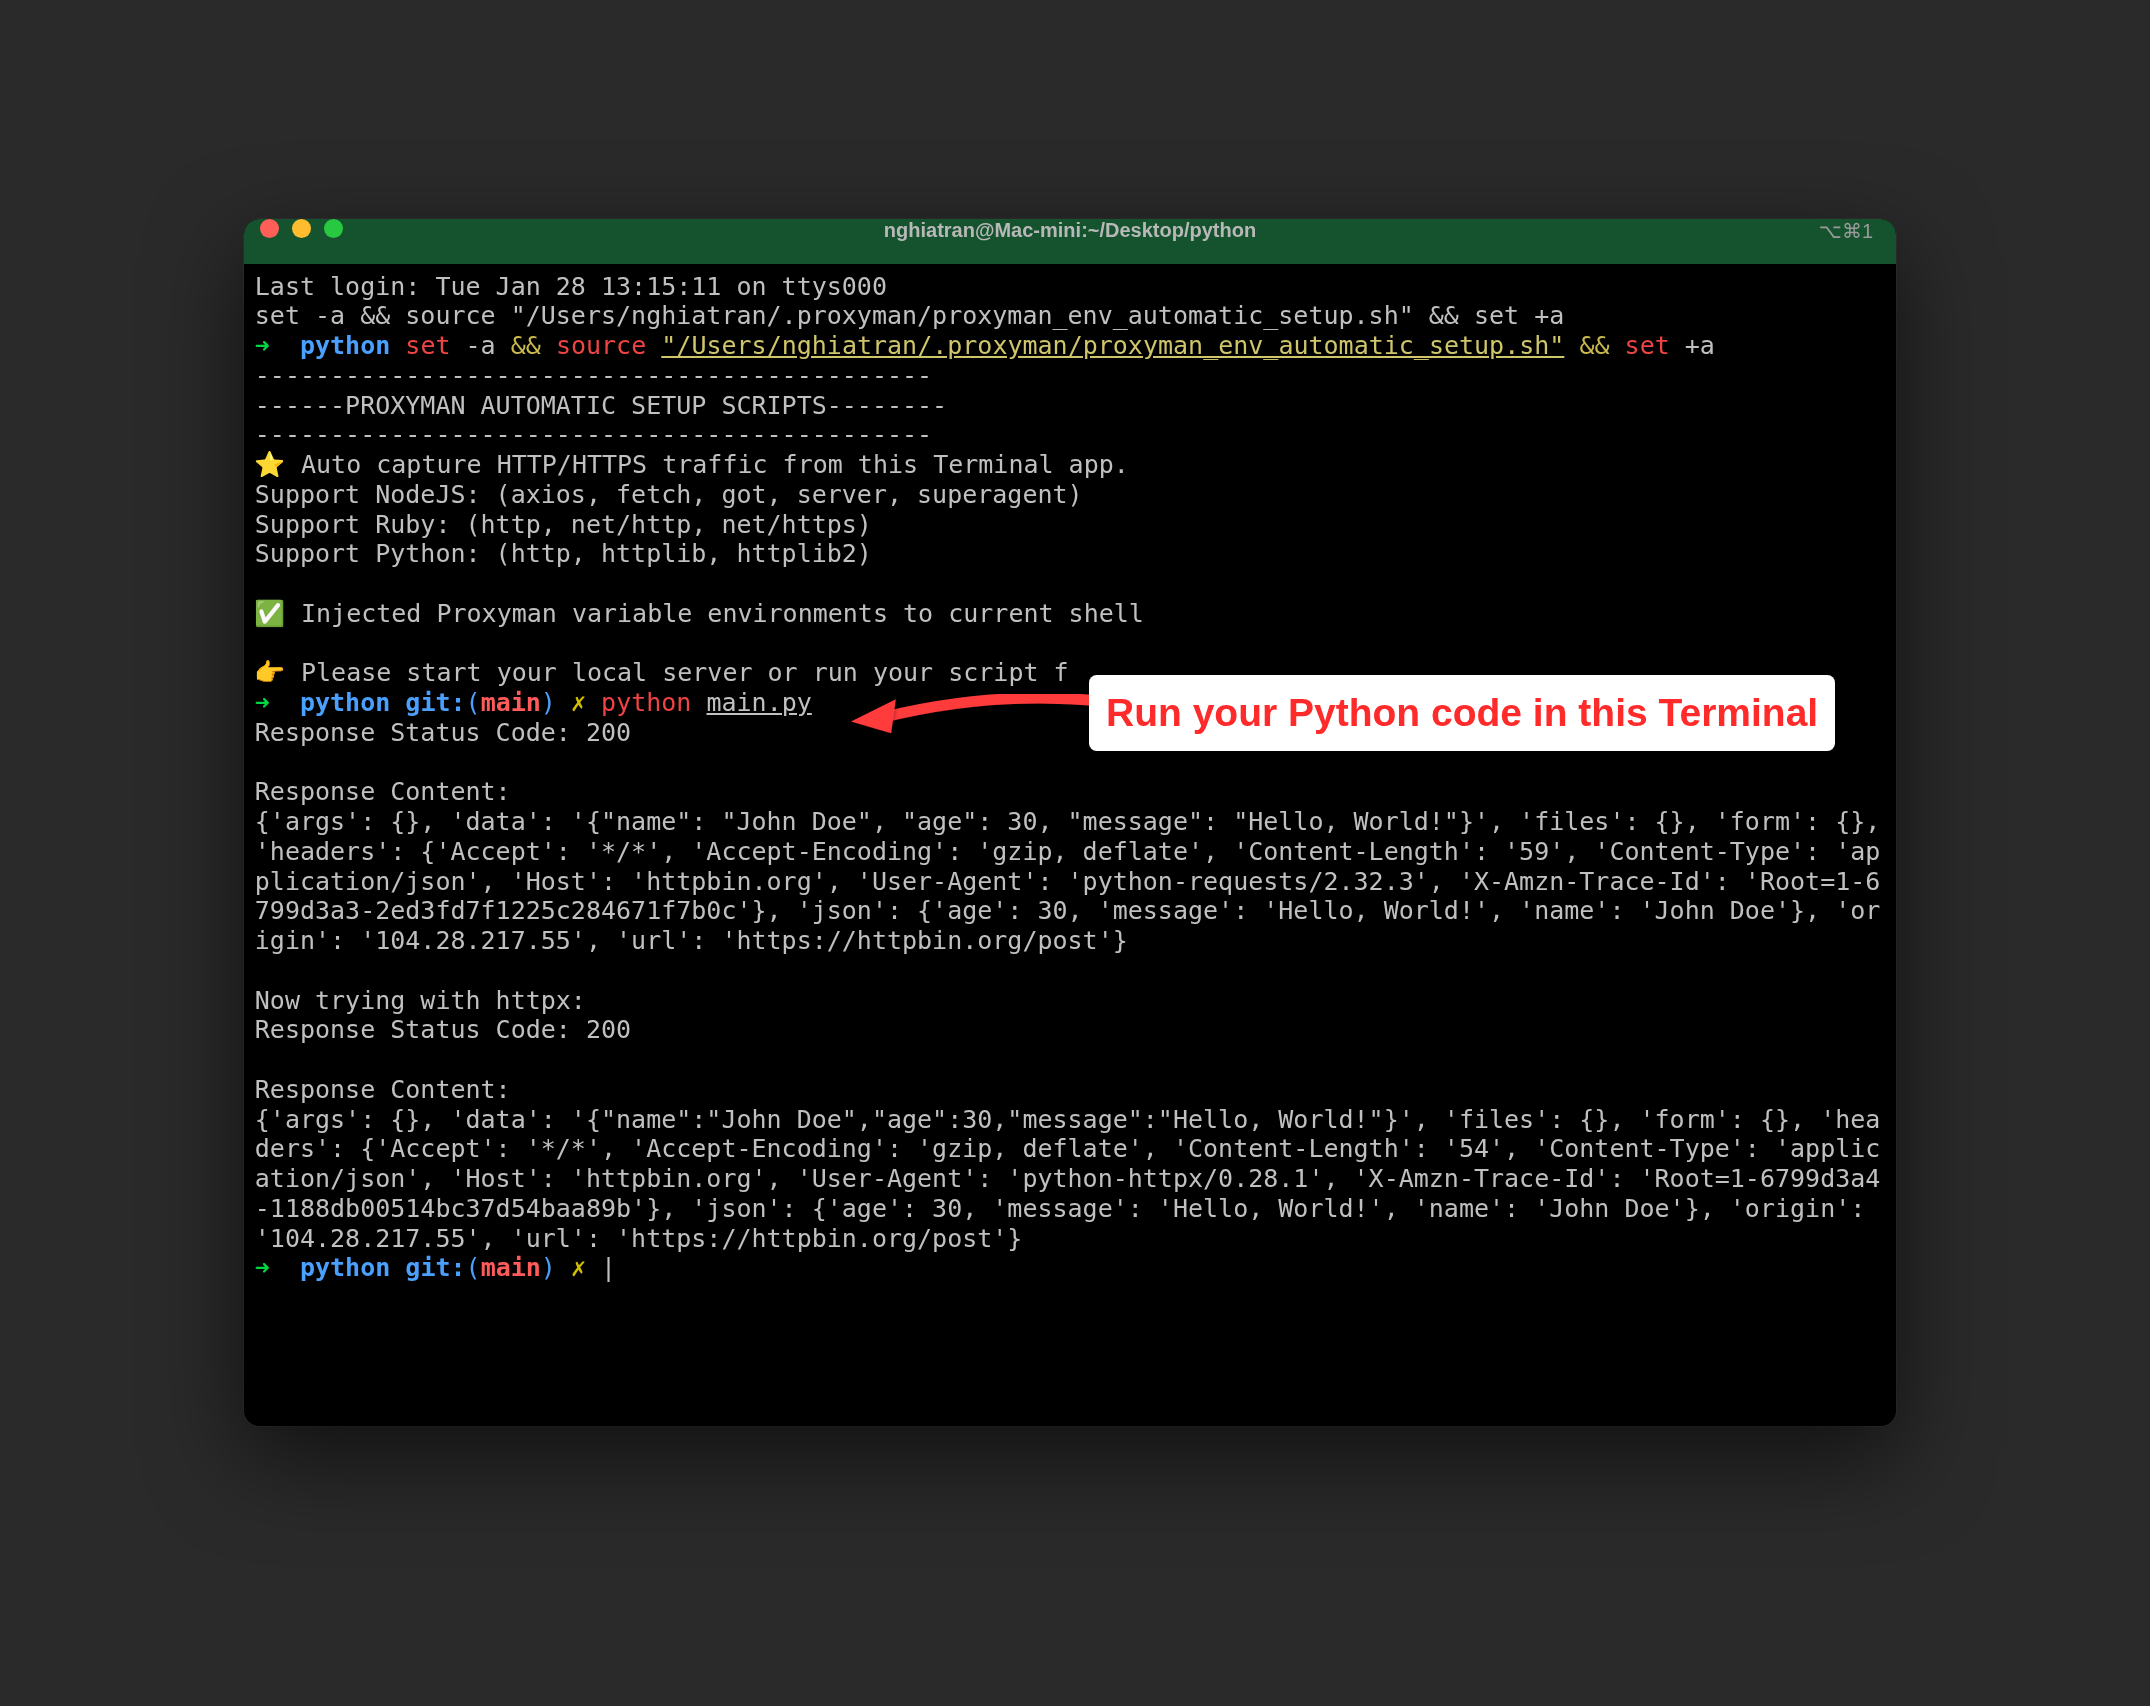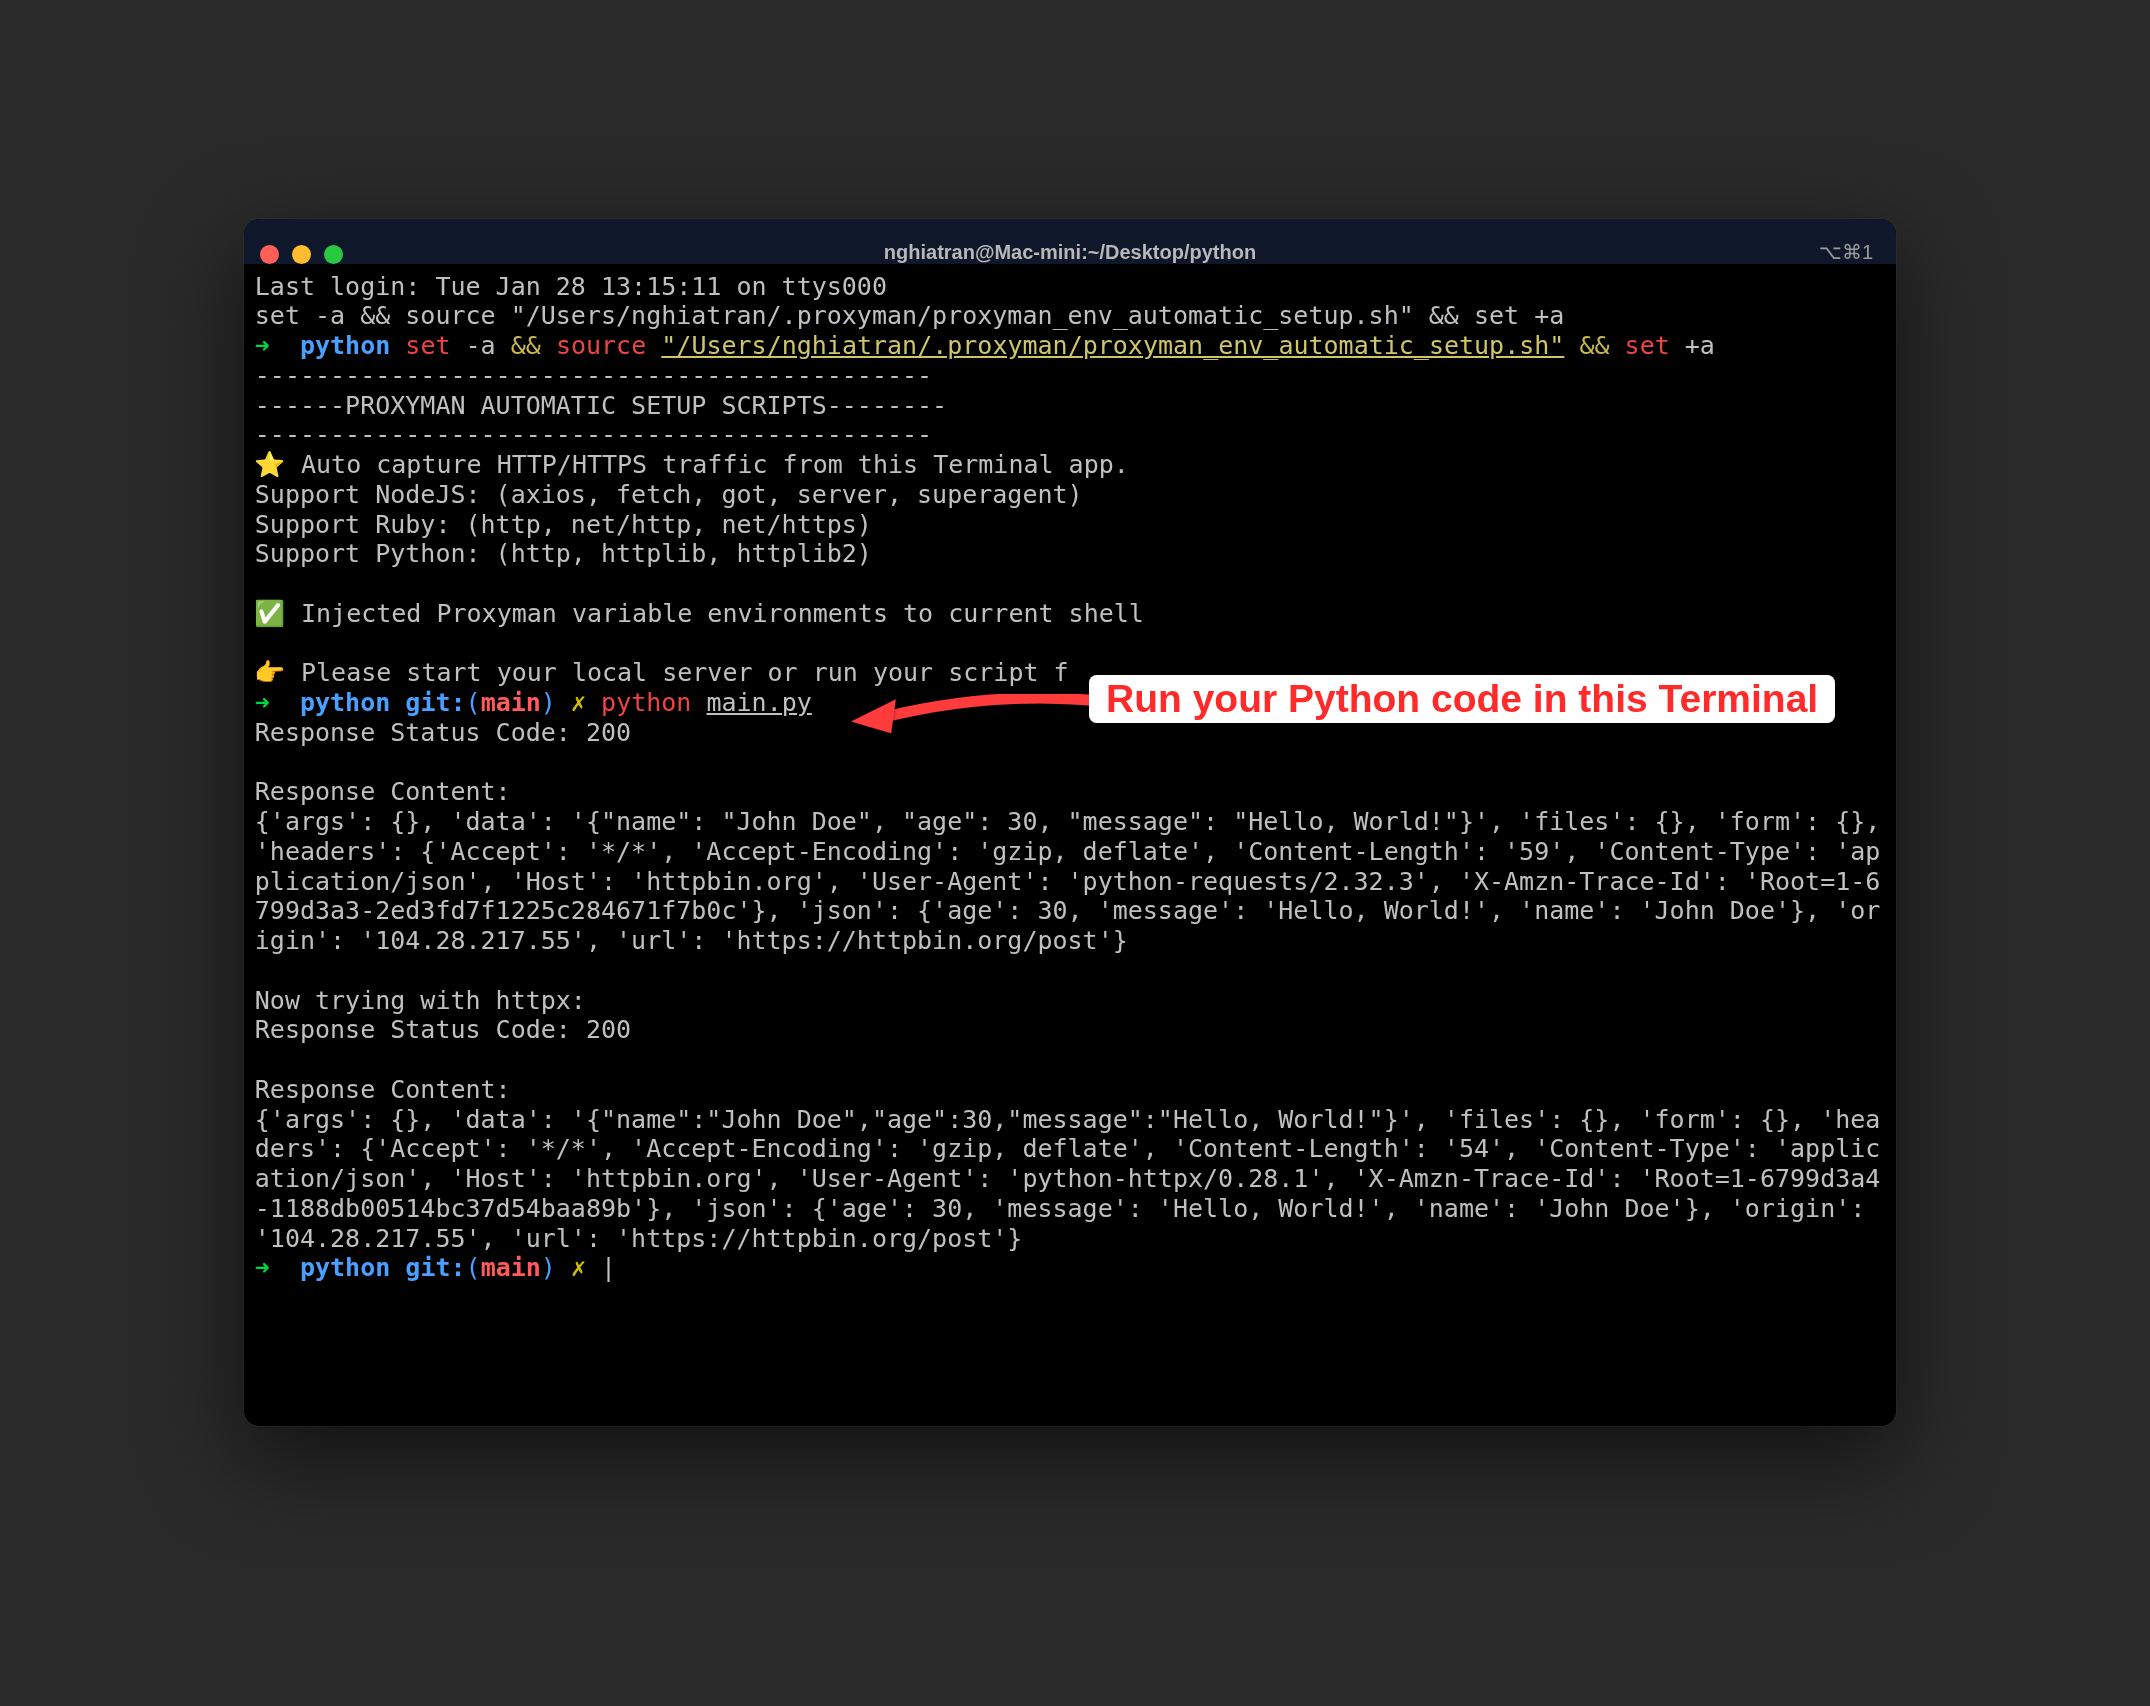--- a/index.html
+++ b/index.html
@@ -16,23 +16,23 @@
     top: 219px;
     width: 1652px;
     height: 1207px;
     background: #000000;
     border-radius: 15.5px;
     overflow: hidden;
     box-shadow: 0 31px 93px rgba(0,0,0,0.6), 0 0 0 0.8px rgba(255,255,255,0.05);
   }
   .titlebar {
     height: 45px;
-    background: #0f172a;
+    background: #14532d;
     display: flex;
-    align-items: flex-end;
+    align-items: flex-start;
     position: relative;
     padding: 0 15.5px;
     border-top-left-radius: 15.5px;
     border-top-right-radius: 15.5px;
   }
   .traffic-lights {
     display: flex;
     gap: 13px;
     align-items: center;
   }
@@ -86,21 +86,21 @@
     left: 1089px;
     top: 675px;
     display: flex;
     align-items: center;
   }
   .annotation .label {
     background: #ffffff;
     color: #ff2a2a;
     font-size: 39px;
     font-weight: 700;
-    padding: 2px 17px;
+    padding: 16px 17px;
     border-radius: 7.7px;
     white-space: nowrap;
   }
   .arrow-svg {
     position: absolute;
     left: 851px;
     top: 679px;
     width: 255px;
     height: 62px;
   }

